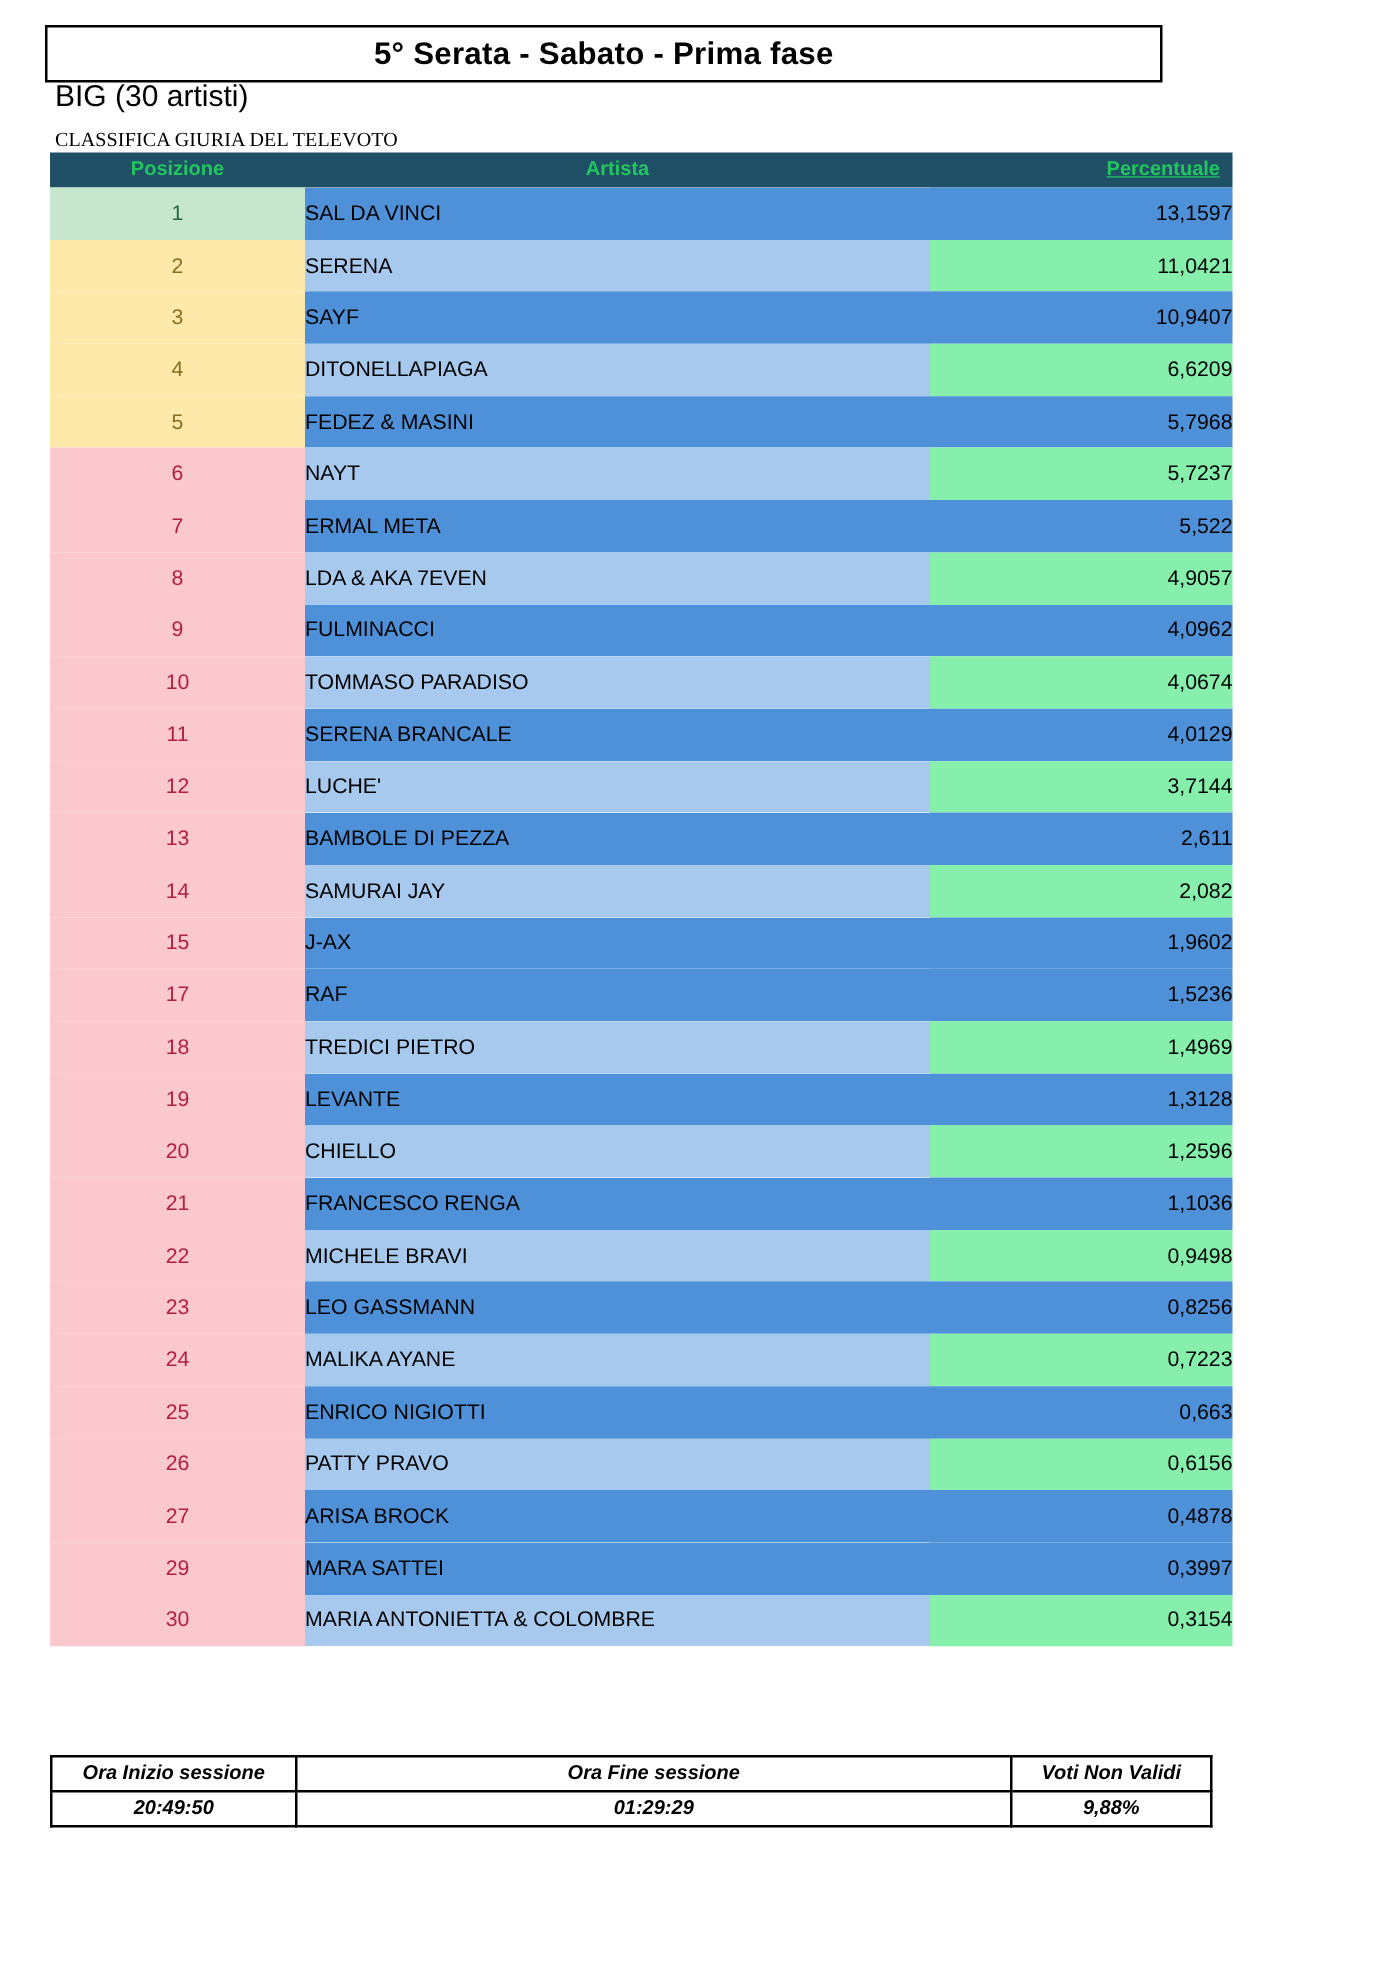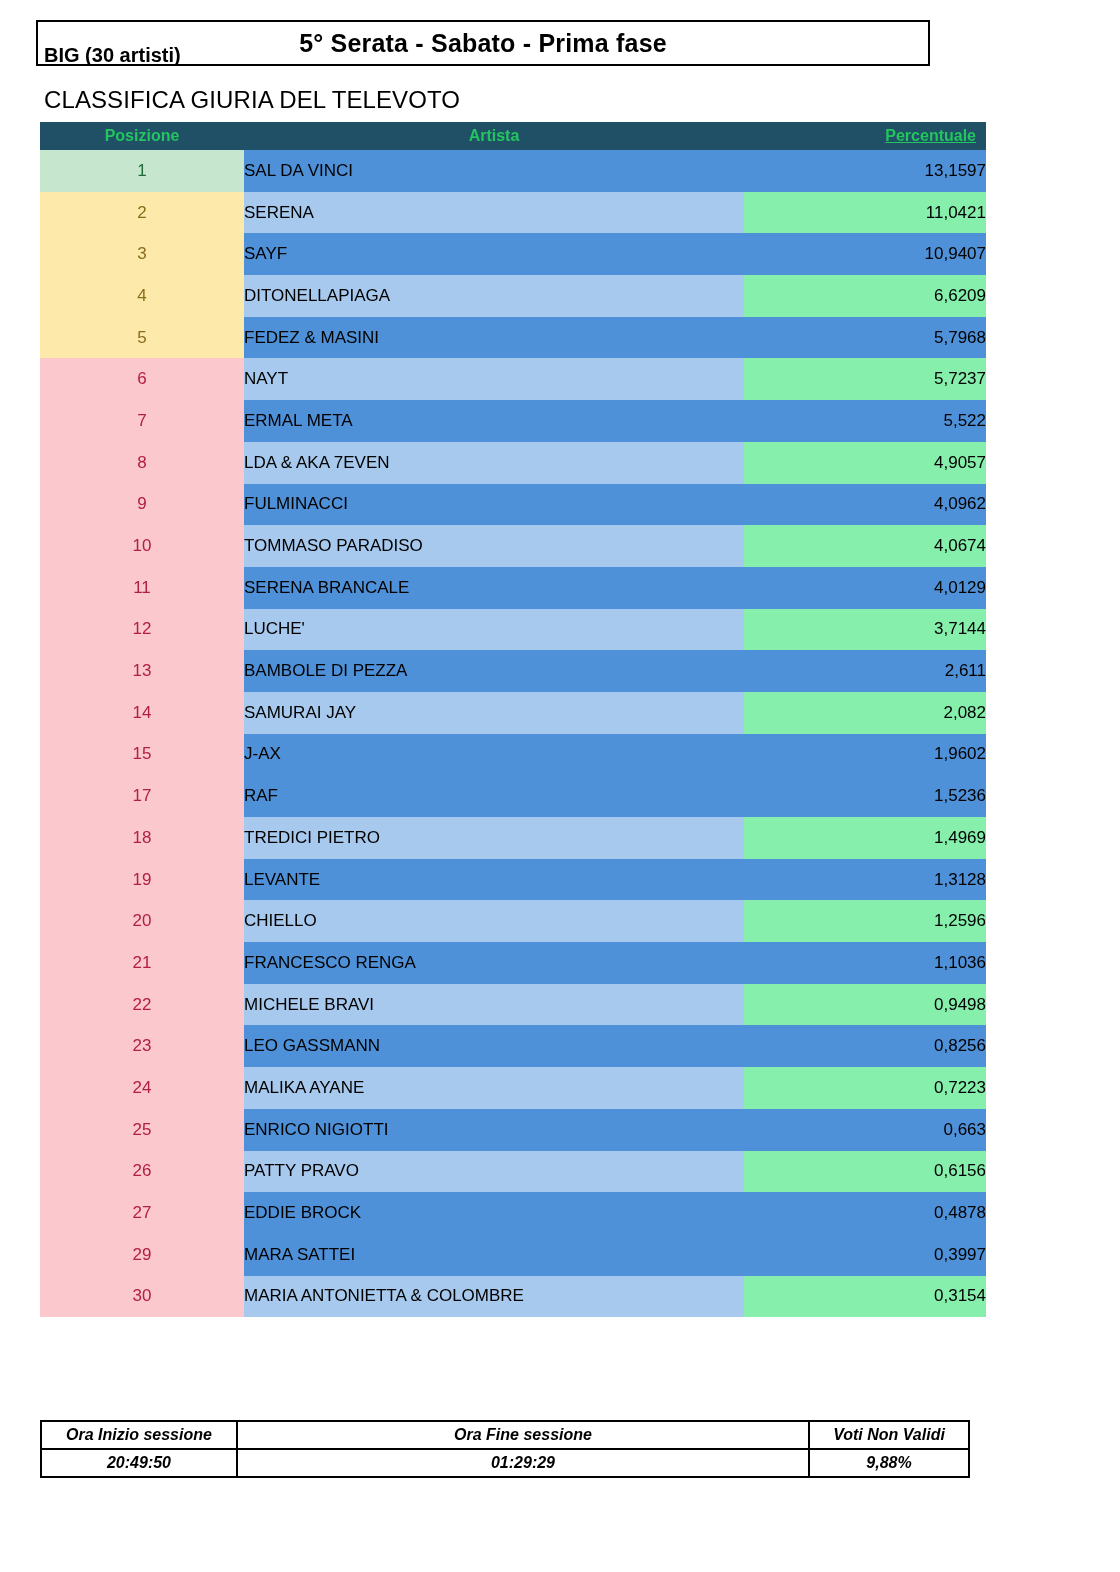--- a/index.html
+++ b/index.html
@@ -38,31 +38,32 @@
   }
   .title-box .title-text {
     font-size: 25px;
     font-weight: bold;
     letter-spacing: 0.2px;
   }
 
   .subtitle {
     position: absolute;
     left: 44px;
-    top: 44px;
-    font-size: 20px;
-    font-weight: bold;
-  }
-  .section-title {
-    position: absolute;
-    left: 44px;
-    top: 86px;
+    top: 64px;
     font-size: 24px;
     font-weight: normal;
+  }
+  .section-title {
+    position: absolute;
+    left: 44px;
+    top: 104px;
+    font-size: 16px;
+    font-weight: normal;
     letter-spacing: 0.1px;
+    font-family: Liberation Serif, serif;
   }
 
   
   .table-wrap {
     position: absolute;
     left: 40px;
     top: 122px;
     width: 886px;
   }
   table.ranking {
@@ -125,21 +126,20 @@
     color: #000000;
   }
   td.pct.alt { background: #86efac; }
 
   
   .footer {
     position: absolute;
     left: 40px;
     top: 1404px;
     width: 886px;
-    margin-top: 16px;
   }
   table.footer-table {
     border-collapse: collapse;
     width: 886px;
     table-layout: fixed;
   }
   table.footer-table td {
     border: 2px solid #000000;
     background: #ffffff;
     font-size: 16px;
@@ -299,21 +299,21 @@
             <td class="artist">ENRICO NIGIOTTI</td>
             <td class="pct">0,663</td>
           </tr>
           <tr>
             <td class="pos pink">26</td>
             <td class="artist alt">PATTY PRAVO</td>
             <td class="pct alt">0,6156</td>
           </tr>
           <tr>
             <td class="pos pink">27</td>
-            <td class="artist">EDDIE BROCK</td>
+            <td class="artist">ARISA BROCK</td>
             <td class="pct">0,4878</td>
           </tr>
           <tr>
             <td class="pos pink">29</td>
             <td class="artist">MARA SATTEI</td>
             <td class="pct">0,3997</td>
           </tr>
           <tr>
             <td class="pos pink">30</td>
             <td class="artist alt">MARIA ANTONIETTA &amp; COLOMBRE</td>

